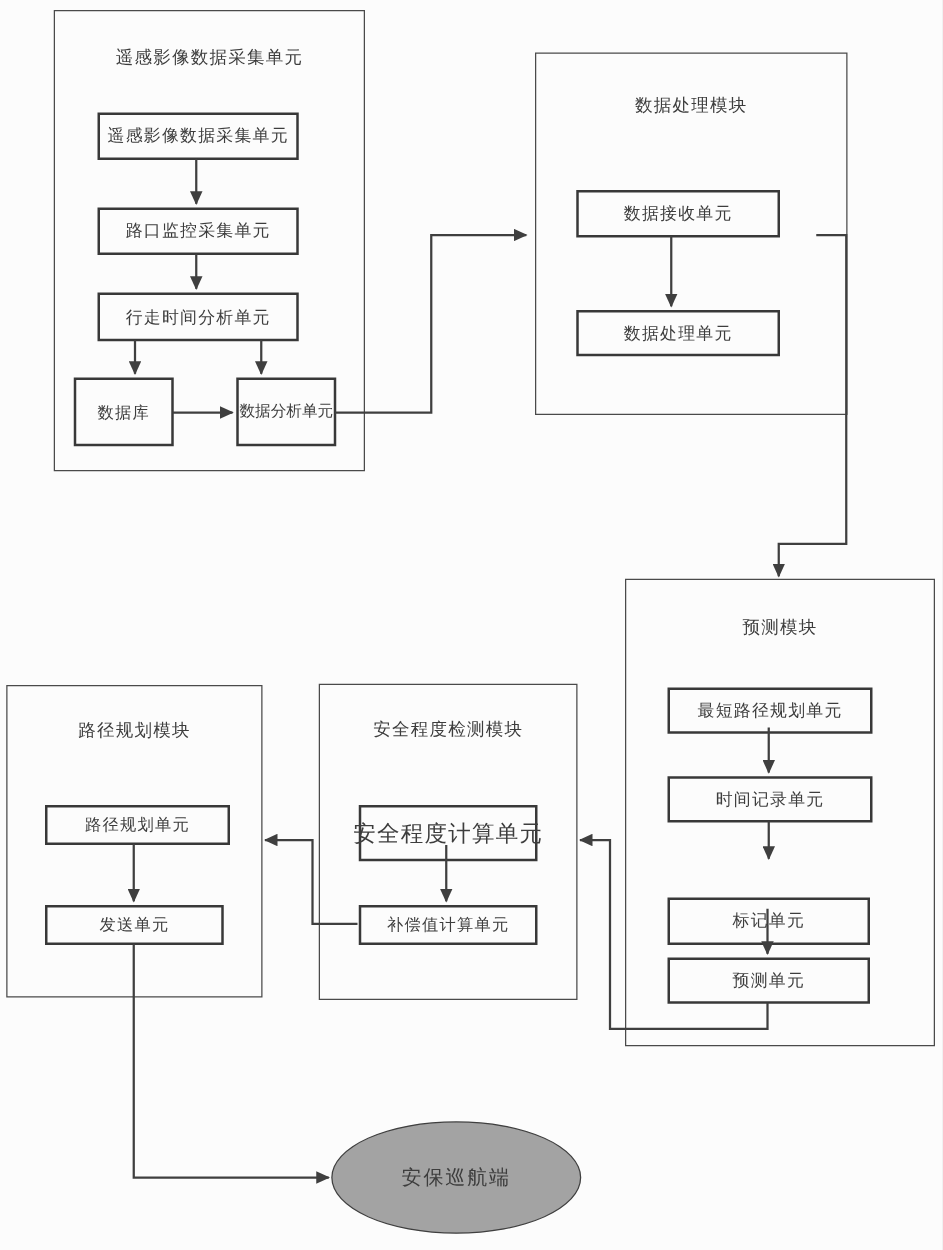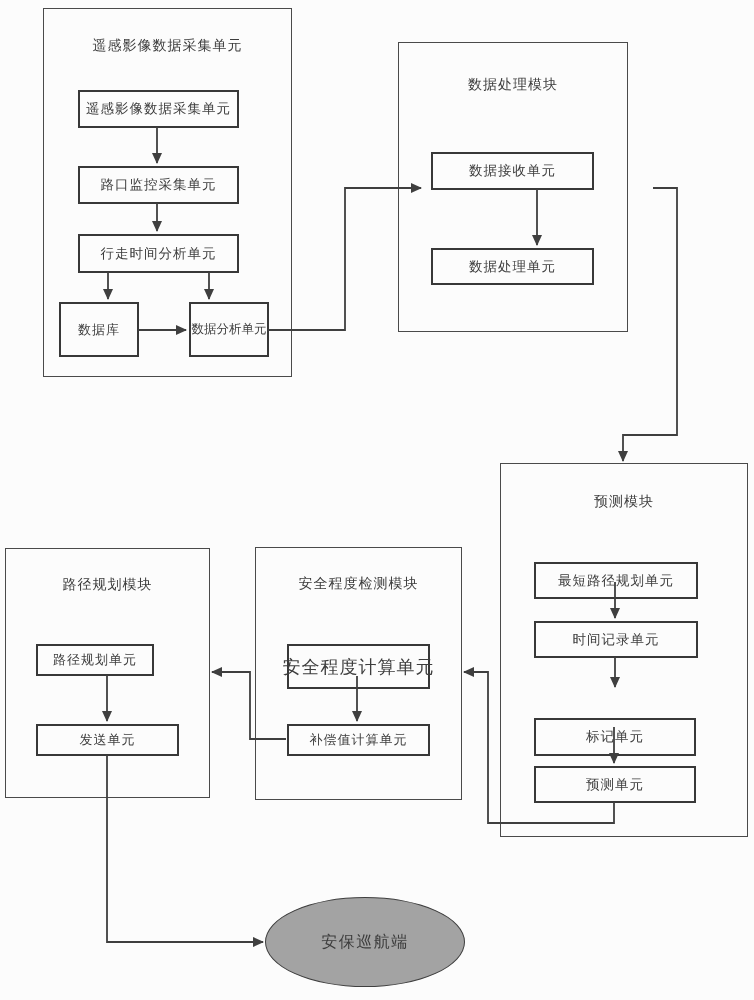--- a/index.html
+++ b/index.html
@@ -72,43 +72,43 @@
 
   <div class="module" style="left:43px;top:8px;width:249px;height:369px;">
     <div class="module-title" style="top:28px;">遥感影像数据采集单元</div>
     <div class="unit-box" style="left:34px;top:81px;width:161px;height:38px;">遥感影像数据采集单元</div>
     <div class="unit-box" style="left:34px;top:157px;width:161px;height:38px;">路口监控采集单元</div>
     <div class="unit-box" style="left:34px;top:225px;width:161px;height:39px;">行走时间分析单元</div>
     <div class="unit-box" style="left:15px;top:293px;width:80px;height:55px;font-size:13px;">数据库</div>
     <div class="unit-box" style="left:145px;top:293px;width:80px;height:55px;font-size:12.5px;letter-spacing:0;">数据分析单元</div>
   </div>
 
-  <div class="module" style="left:398px;top:42px;width:230px;height:290px;">
+  <div class="module" style="left:428px;top:42px;width:250px;height:290px;">
     <div class="module-title" style="top:33px;">数据处理模块</div>
     <div class="unit-box" style="left:32px;top:109px;width:163px;height:38px;">数据接收单元</div>
     <div class="unit-box" style="left:32px;top:205px;width:163px;height:37px;">数据处理单元</div>
   </div>
 
   <div class="module" style="left:500px;top:463px;width:248px;height:374px;">
     <div class="module-title" style="top:29px;">预测模块</div>
-    <div class="unit-box" style="left:33px;top:98px;width:164px;height:37px;">最短路径规划单元</div>
+    <div class="unit-box" style="left:33px;top:86px;width:164px;height:37px;">最短路径规划单元</div>
     <div class="unit-box" style="left:33px;top:157px;width:164px;height:37px;text-align:right;">时间记录单元</div>
     <div class="unit-box" style="left:33px;top:226px;width:162px;height:38px;margin-top:28px;">标记单元</div>
     <div class="unit-box" style="left:33px;top:302px;width:162px;height:37px;">预测单元</div>
   </div>
 
   <div class="module" style="left:255px;top:547px;width:207px;height:253px;padding-left:44px;">
     <div class="module-title" style="top:27px;">安全程度检测模块</div>
     <div class="unit-box" style="left:31px;top:96px;width:143px;height:45px;font-size:18px;">安全程度计算单元</div>
     <div class="unit-box" style="left:31px;top:176px;width:143px;height:32px;font-size:13px;">补偿值计算单元</div>
   </div>
 
   <div class="module" style="left:5px;top:548px;width:205px;height:250px;">
     <div class="module-title" style="top:27px;">路径规划模块</div>
-    <div class="unit-box" style="left:30px;top:95px;width:118px;height:32px;font-size:13px;">路径规划单元</div>
+    <div class="unit-box" style="left:30px;top:95px;width:148px;height:32px;font-size:13px;">路径规划单元</div>
     <div class="unit-box" style="left:30px;top:175px;width:143px;height:32px;font-size:13px;">发送单元</div>
   </div>
 
   <div class="terminal-ellipse">安保巡航端</div>
 
   <svg class="connectors" width="754" height="1000" viewBox="0 0 754 1000">
     <defs>
       <marker id="arrow" markerWidth="11" markerHeight="10" refX="10" refY="5" orient="auto" markerUnits="userSpaceOnUse">
         <path d="M0,0 L11,5 L0,10 Z" fill="#3f3f3f"></path>
       </marker>

